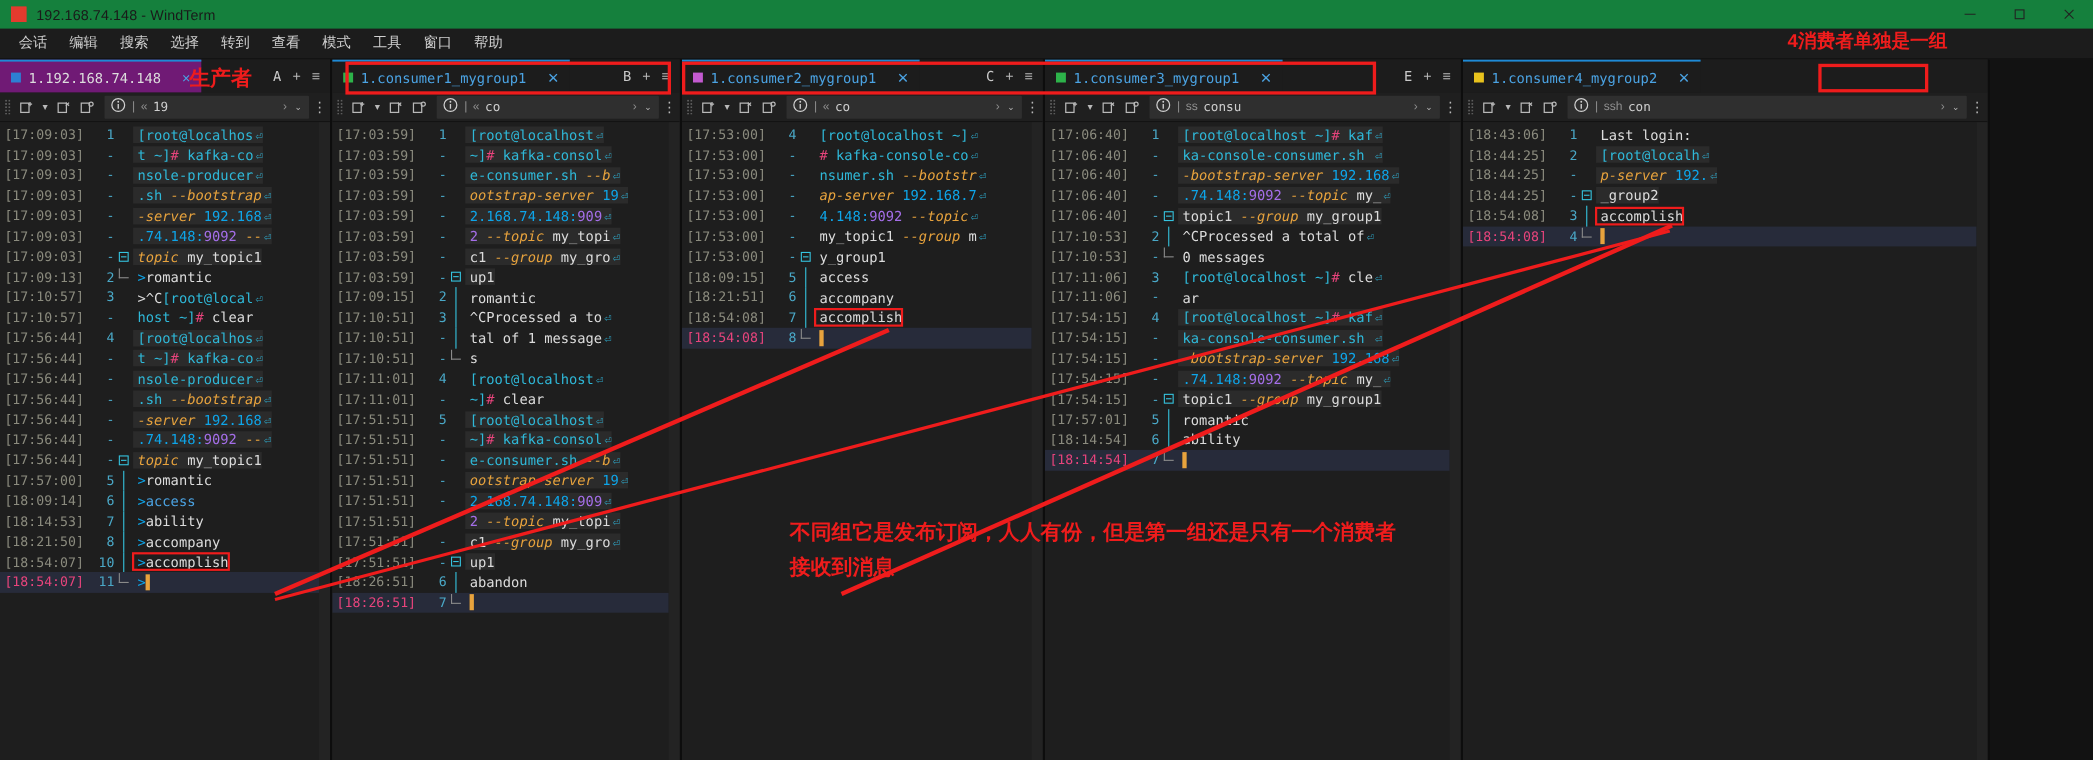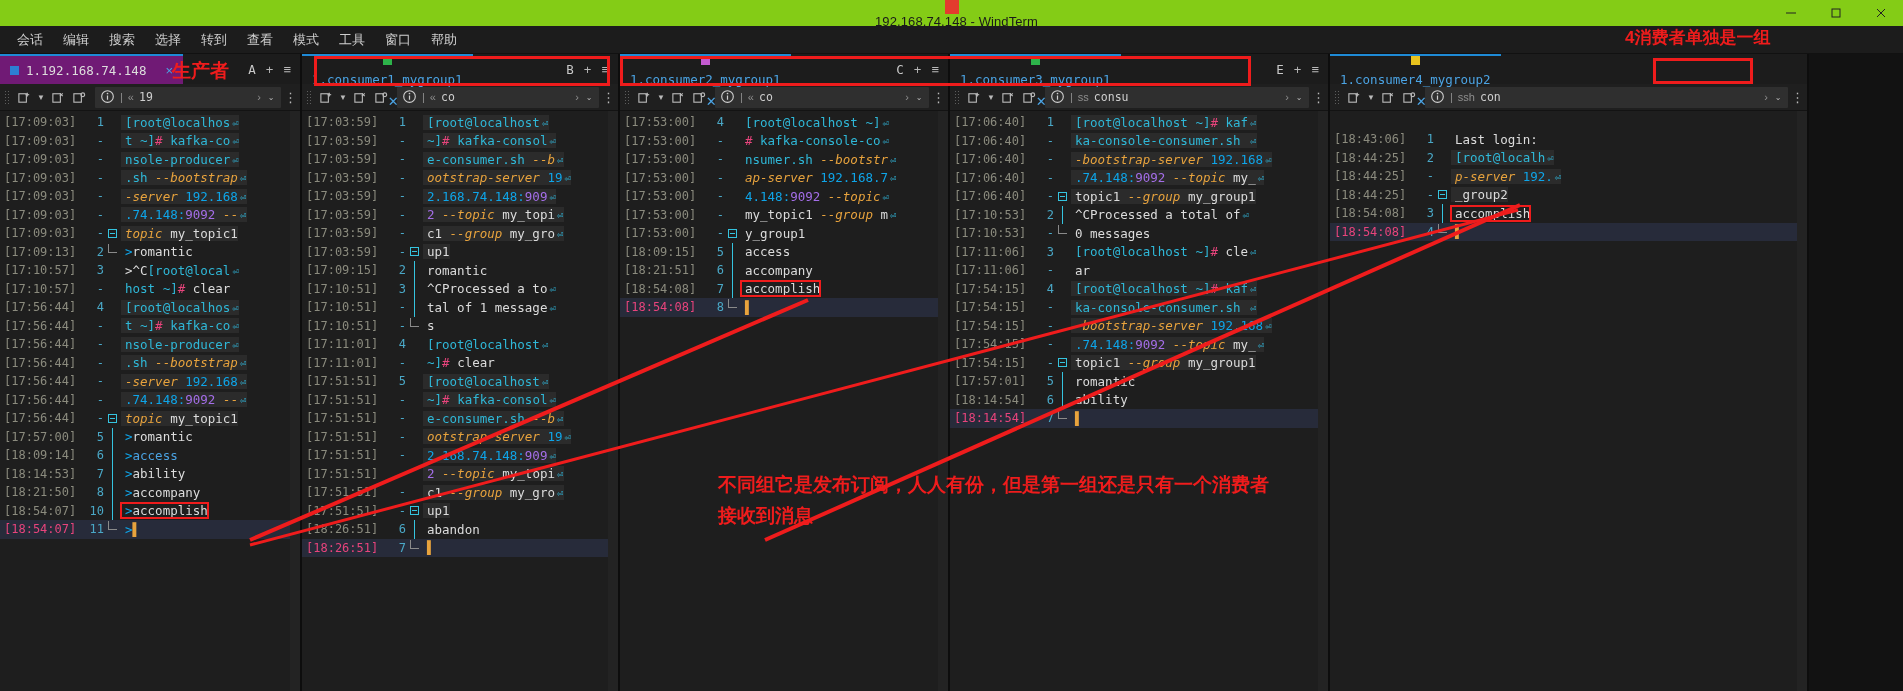--- a/index.html
+++ b/index.html
@@ -5,56 +5,56 @@
   * { box-sizing: border-box; margin:0; padding:0; }
   html,body{
     width:1903px; height:691px; overflow:hidden;
     background:#1b1b1b;
     font-family:"Liberation Sans", sans-serif;
   }
   #app{ position:relative; width:1903px; height:691px; background:#1e1e1e; }
 
   
   .titlebar{
-    height:26px; background:#84cc16; display:flex; align-items:center;
-    padding-left:10px; position:relative;flex-direction:column;
+    height:26px; background:#15803d; display:flex; align-items:center;
+    padding-left:10px; position:relative;
   }
   .title-logo{
     width:14px;height:14px;border:2px solid #e33b2e;background:#e33b2e;
     margin-right:9px; flex:none;
   }
   .title-text{ font-size:13px; color:#1a1a1a; letter-spacing:.1px; }
   .win-btns{ position:absolute; right:0; top:0; height:26px; display:flex; }
   .win-btn{ width:45px; height:26px; display:flex; align-items:center; justify-content:center;
             color:#222; font-size:12px; }
   .win-btn svg{ display:block; }
 
   
   .menubar{
-    height:28px; background:#1c1c1c; display:flex; align-items:center;
+    height:28px; background:#1c1c1c; display:flex; align-items:flex-start;
     padding-left:8px; gap:2px; border-bottom:1px solid #111;font-family:Liberation Serif, serif;
   }
   .menu-item{
     font-size:13px; color:#cfcfcf; padding:4px 9px; white-space:nowrap;
   }
 
   
   .panels{ display:flex; height:637px; width:1903px; background:#121212; }
   .panel{ position:relative; display:flex; flex-direction:column; background:#1e1e1e;
           border-right:2px solid #0d0d0d; overflow:hidden; }
   .p1{ width:302px; } .p2{ width:318px; } .p3{ width:330px; }
   .p4{ width:380px; } .p5{ width:479px; }
 
   
   .tabstrip{ height:30px; background:#1c1c1c; display:flex; align-items:stretch; position:relative; }
   .tab{
     display:flex; align-items:center; gap:7px; padding:0 10px; position:relative;
     background:#701a75; border-top:2px solid #1e8ad6; min-width:0; flex:none;
   }
-  .tab.inactive{ background:#1c1c1c; border-top-color:#1e8ad6;flex-direction:column; }
+  .tab.inactive{ background:#1c1c1c; border-top-color:#1e8ad6; }
   .tab-dot{ width:9px;height:9px; flex:none; }
   .tab-label{ font-size:12.5px; color:#4ba3e3; white-space:nowrap;
               font-family:"DejaVu Sans Mono", monospace; }
   .tab-label.sel{ color:#dddddd; }
   .tab-x{ color:#4ba3e3; font-size:13px; margin-left:12px; }
   .strip-right{ margin-left:auto; display:flex; align-items:center; gap:10px; padding-right:9px;
                 color:#a8a8a8; font-size:12px; }
   .strip-right .ltr{ font-size:12.5px; color:#c9c9c9; font-family:"DejaVu Sans Mono", monospace;}
   .strip-right .ic{ font-size:13px; color:#b9b9b9; }
 
@@ -337,21 +337,21 @@
                 <span class="fline"></span>
               </span>
               <span class="txt"><span class="c-green">&gt;</span><span class="c-white">accompany</span></span>
             </div>
             <div class="trow">
               <span class="ts">[18:54:07]</span>
               <span class="ln">10</span>
               <span class="fold">
                 <span class="fline"></span>
               </span>
-              <span class="txt" style="outline: rgb(239, 28, 28) solid 2px; outline-offset: -1px;"><span class="c-green">&gt;</span><span class="c-white">accomplish</span></span>
+              <span class="txt" style="outline: rgb(239, 28, 28) solid 2px; outline-offset: -1px; text-decoration: underline;"><span class="c-green">&gt;</span><span class="c-white">accomplish</span></span>
             </div>
             <div class="trow cur">
               <span class="ts red">[18:54:07]</span>
               <span class="ln">11</span>
               <span class="fold">
                 <span class="fend"></span>
               </span>
               <span class="txt"><span class="c-green">&gt;</span><span class="c-orange">▌</span></span>
             </div>
           </div>
@@ -922,21 +922,21 @@
               </svg></span>
             <span class="sep">|</span>
             <span class="sep">ssh</span>
             <span class="ptxt">con</span>
             <span class="sep" style="margin-left:auto">›</span>
             <span class="caret">⌄</span>
           </span>
           <span class="vdots">⋮</span>
         </div>
         <div class="term">
-          <div style="flex: 1 1 0%; overflow: hidden; padding-top: 2px; margin-top: 17px;">
+          <div style="flex: 1 1 0%; overflow: hidden; padding-top: 2px;">
             <div class="trow">
               <span class="ts">[18:43:06]</span>
               <span class="ln">1</span>
               <span class="fold"></span>
               <span class="txt"><span class="c-white">Last login:</span></span>
             </div>
             <div class="trow">
               <span class="ts">[18:44:25]</span>
               <span class="ln">2</span>
               <span class="fold"></span>

